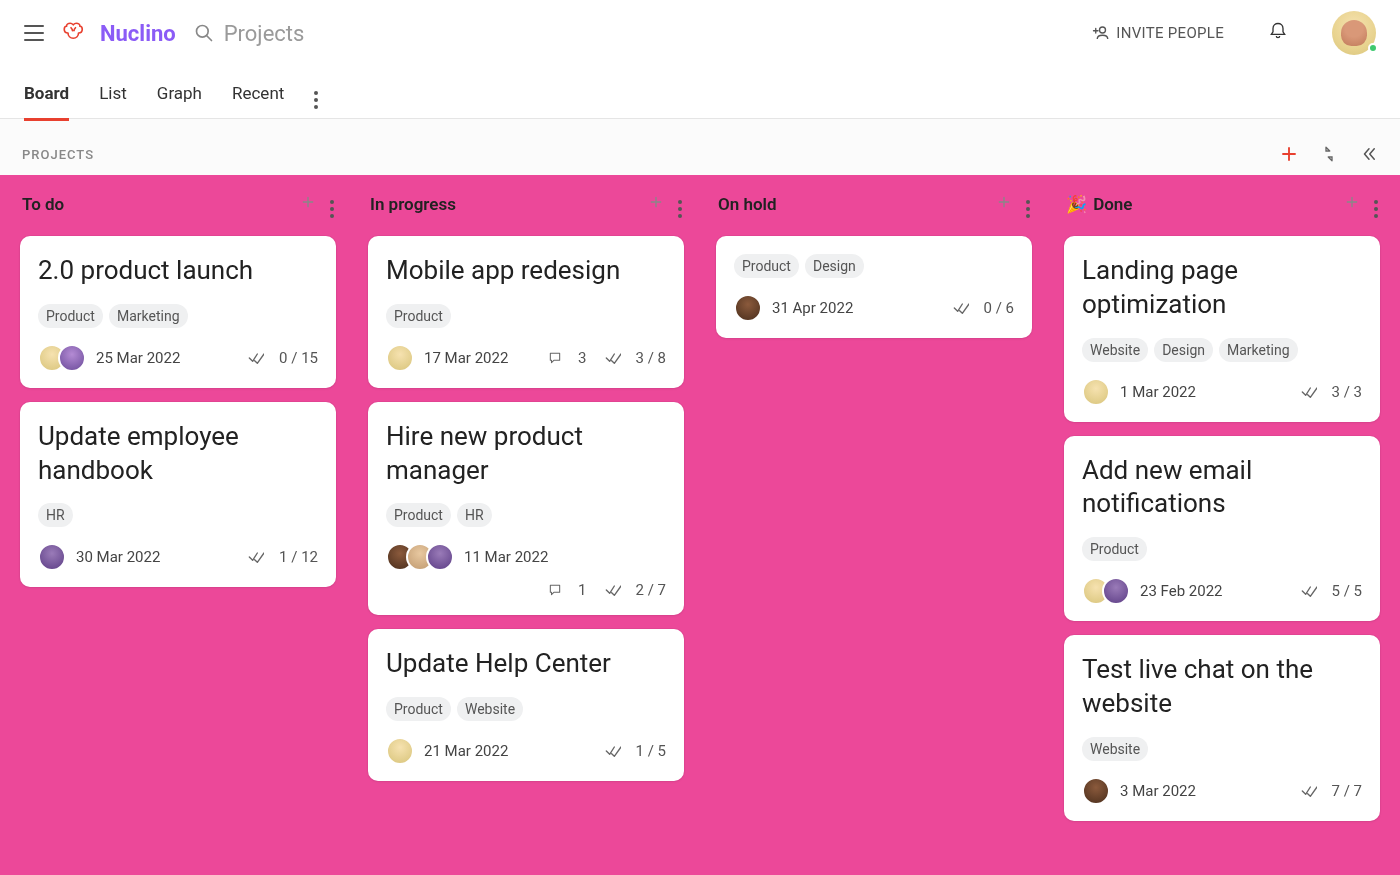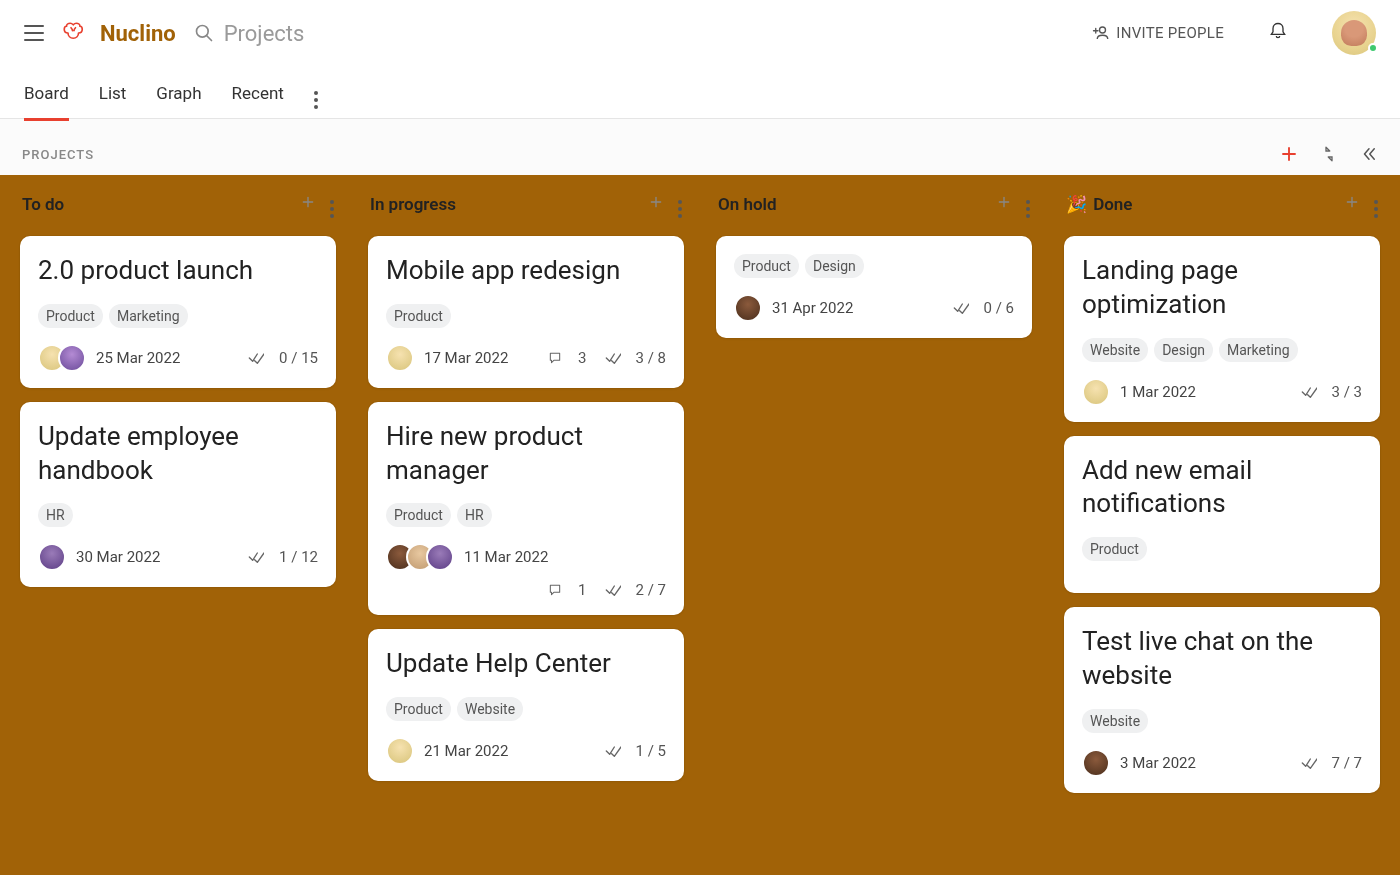--- a/index.html
+++ b/index.html
@@ -1,44 +1,44 @@
 <!DOCTYPE html>
 <html><head>
 <meta charset="utf-8">
 <style>
 * { box-sizing: border-box; margin: 0; padding: 0; }
 body { font-family: -apple-system, BlinkMacSystemFont, "Segoe UI", Roboto, sans-serif; background: #fff; color: #333; width: 1400px; height: 875px; overflow: hidden; }
 .topbar { display: flex; align-items: center; height: 67px; padding: 0 24px; gap: 18px; border-bottom: 1px solid transparent; }
 .menu-icon { width: 20px; height: 16px; cursor: pointer; display:flex; flex-direction:column; justify-content:space-between;}
 .menu-icon span { display:block; height:2px; background:#555; border-radius:1px;}
-.logo { display: flex; align-items: center; gap: 8px; color: #a16207; font-weight: 700; font-size: 22px; cursor:pointer;}
+.logo { display: flex; align-items: center; gap: 8px; color: #8b5cf6; font-weight: 700; font-size: 22px; cursor:pointer;}
 .logo svg { width: 30px; height: 24px; }
 .search-wrap { display:flex; align-items:center; gap:10px; color:#888; flex:1; font-size:22px; }
 .search-wrap svg { width:20px; height:20px; stroke:#666; }
 .top-right { display:flex; align-items:center; gap:44px;text-align:center; }
 .invite { display:flex; align-items:center; gap:6px; font-size:15px; color:#555; letter-spacing:0.3px; cursor:pointer; }
 .invite svg { width:18px; height:18px; }
 .bell { cursor:pointer; }
 .bell svg { width:20px; height:22px; stroke:#333; fill:none; stroke-width:1.6;}
 .avatar-wrap { position:relative; }
 .avatar-main { width:44px; height:44px; border-radius:50%; background: radial-gradient(circle at 50% 35%, #f6e2b0 0%, #e8d38f 60%, #d8c47a 100%); display:flex; align-items:center; justify-content:center; cursor:pointer;}
 .avatar-main::after{content:"";width:26px;height:26px;background:radial-gradient(circle at 50% 30%,#d99878 0 40%,#c07a5a 100%);border-radius:50% 50% 40% 40%;}
 .presence-dot { position:absolute; bottom:2px; right:-2px; width:10px; height:10px; background:#3ec96f; border-radius:50%; border:2px solid #fff;}
 .view-tabs { display:flex; align-items:center; gap:30px; padding: 18px 24px 0 24px; border-bottom:1px solid #e5e5e5; height:52px; }
 .view-tab { font-size:17px; color:#333; padding-bottom:15px; cursor:pointer; border-bottom:3px solid transparent; }
-.view-tab.active { border-bottom-color:#e8402f; font-weight:400; }
+.view-tab.active { border-bottom-color:#e8402f; font-weight:700; }
 .view-more { cursor:pointer; padding-bottom:15px; }
 .dots-v { display:inline-flex; flex-direction:column; gap:3px;}
 .dots-v i{width:4px;height:4px;background:#555;border-radius:50%;display:block;}
 .subheader { display:flex; align-items:center; justify-content:space-between; padding: 14px 22px 0 22px; height:56px; background:#fbfbfb;}
 .subheader-title { font-size:13px; letter-spacing:1px; color:#888; font-weight:500;}
 .subheader-actions { display:flex; gap:22px; align-items:center; }
 .sh-btn { cursor:pointer; display:flex; align-items:center; justify-content:center; }
 .plus-red svg { stroke:#e8402f; }
-.board { display:flex; gap:12px; padding: 0 10px 20px 10px; background:#a16207; height: calc(875px - 67px - 52px - 56px); }
+.board { display:flex; gap:12px; padding: 0 10px 20px 10px; background:#ec4899; height: calc(875px - 67px - 52px - 56px); }
 .column { width: 336px; flex-shrink:0; padding: 14px 10px; }
 .col-head { display:flex; align-items:center; justify-content:space-between; margin-bottom:18px; padding:0 2px;}
 .col-title { font-size:17px; font-weight:600; color:#222; display:flex; align-items:center; gap:6px;}
 .col-actions { display:flex; gap:14px; align-items:center;}
 .col-add, .col-menu { cursor:pointer; color:#888;}
 .col-add svg{width:16px;height:16px;stroke:#888;}
 .card { background:#fff; border-radius:10px; box-shadow: 0 1px 3px rgba(0,0,0,0.06), 0 0 0 1px rgba(0,0,0,0.03); padding:18px 18px 16px 18px; margin-bottom:14px; cursor:pointer;}
 .card-title { font-size:26px; color:#222; margin-bottom:16px; font-weight:400; line-height:1.3;}
 .tags { display:flex; gap:6px; flex-wrap:wrap; margin-bottom:16px;}
 .tag { background:#eff0f1; color:#555; font-size:14px; padding:4px 8px; border-radius:12px;}
@@ -376,20 +376,37 @@
               <span>3 / 3</span>
             </span>
           </div>
       </div>
       </div>
       <div class="card">
       <div class="card-title">Add new email notifications</div>
       <div class="tags">
           <span class="tag">Product</span>
         </div>
+      <div class="card-foot">
+        <div class="foot-left">
+          <div class="avatars">
+              <div class="av av1"></div>
+              <div class="av av5"></div>
+            </div>
+          <span class="date">23 Feb 2022</span>
+        </div>
+        <div class="foot-right">
+            <span class="stat">
+              <svg viewBox="0 0 24 20">
+                <path d="M2 10l5 5L14 4M10 14l4 4L24 4" stroke="#666" stroke-width="2" fill="none" stroke-linecap="round" stroke-linejoin="round"></path>
+              </svg>
+              <span>5 / 5</span>
+            </span>
+          </div>
+      </div>
       </div>
       <div class="card">
       <div class="card-title">Test live chat on the website</div>
       <div class="tags">
           <span class="tag">Website</span>
         </div>
       <div class="card-foot">
         <div class="foot-left">
           <div class="avatars">
               <div class="av av3"></div>

